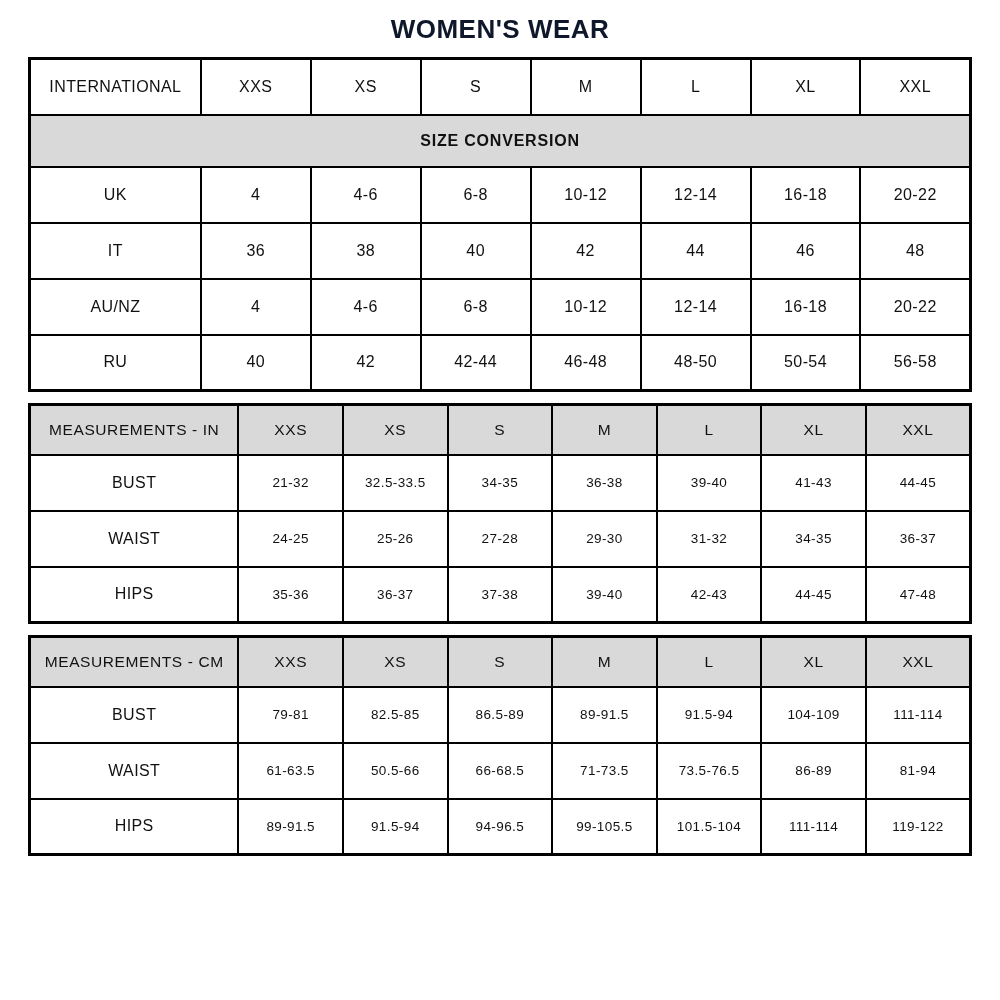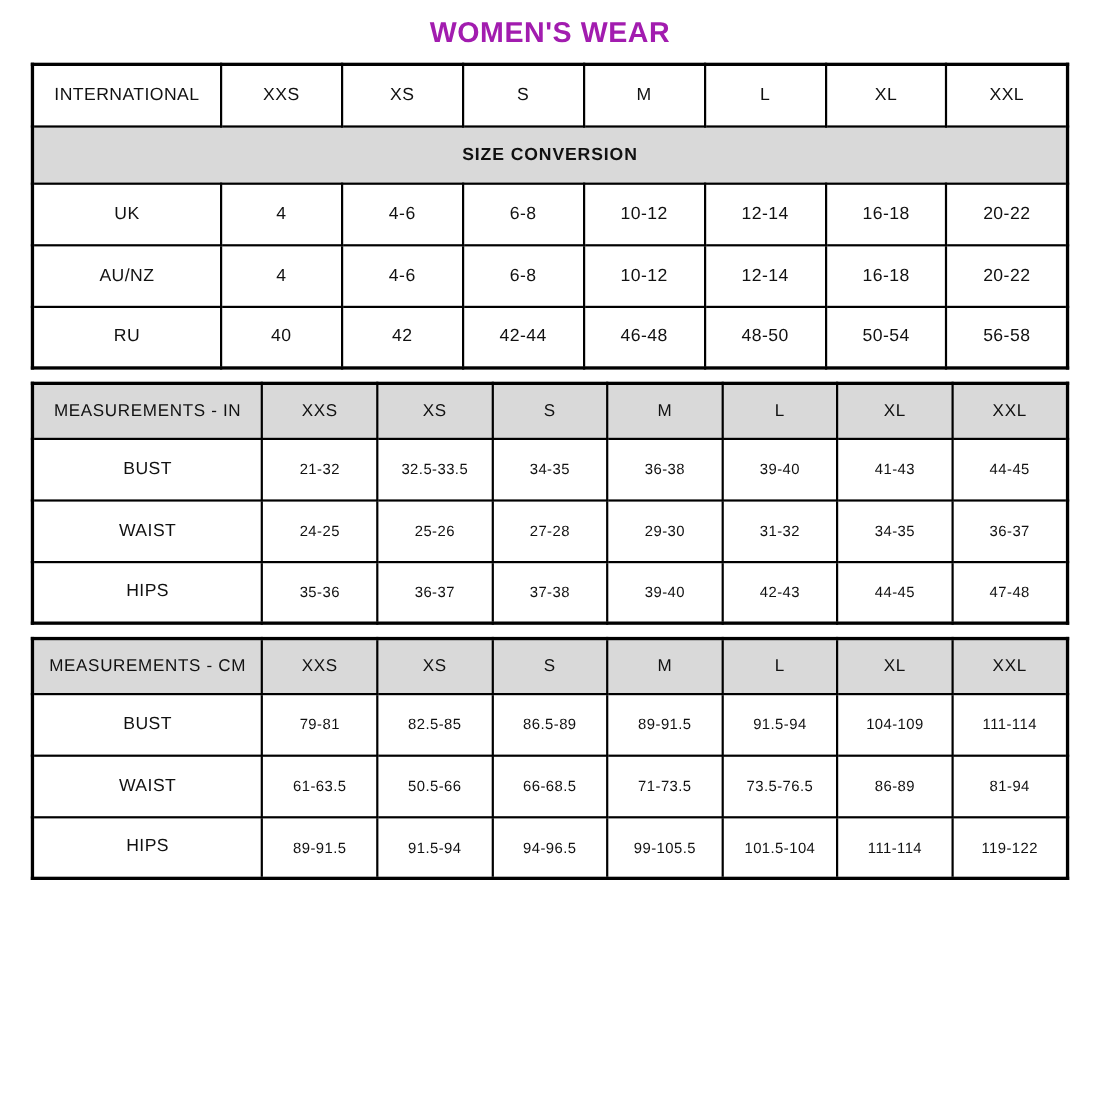--- a/index.html
+++ b/index.html
@@ -12,21 +12,21 @@
   .page {
     width: 1000px;
     min-height: 1000px;
     padding: 12px 28px 14px 28px;
   }
   h1.page-title {
     text-align: center;
     font-size: 26px;
     font-weight: 700;
     letter-spacing: 0.5px;
-    color: #a21caf;
+    color: #0f172a;
     margin: 2px 0 12px 0;
   }
   table {
     width: 100%;
     border-collapse: collapse;
     table-layout: fixed;
     border: 3px solid #000000;
     margin-bottom: 11px;
   }
   td {
@@ -100,20 +100,30 @@
           <td class="row-label">UK</td>
           <td>4</td>
           <td>4-6</td>
           <td>6-8</td>
           <td>10-12</td>
           <td>12-14</td>
           <td>16-18</td>
           <td>20-22</td>
         </tr>
         <tr>
+          <td class="row-label">IT</td>
+          <td>36</td>
+          <td>38</td>
+          <td>40</td>
+          <td>42</td>
+          <td>44</td>
+          <td>46</td>
+          <td>48</td>
+        </tr>
+        <tr>
           <td class="row-label">AU/NZ</td>
           <td>4</td>
           <td>4-6</td>
           <td>6-8</td>
           <td>10-12</td>
           <td>12-14</td>
           <td>16-18</td>
           <td>20-22</td>
         </tr>
         <tr>

